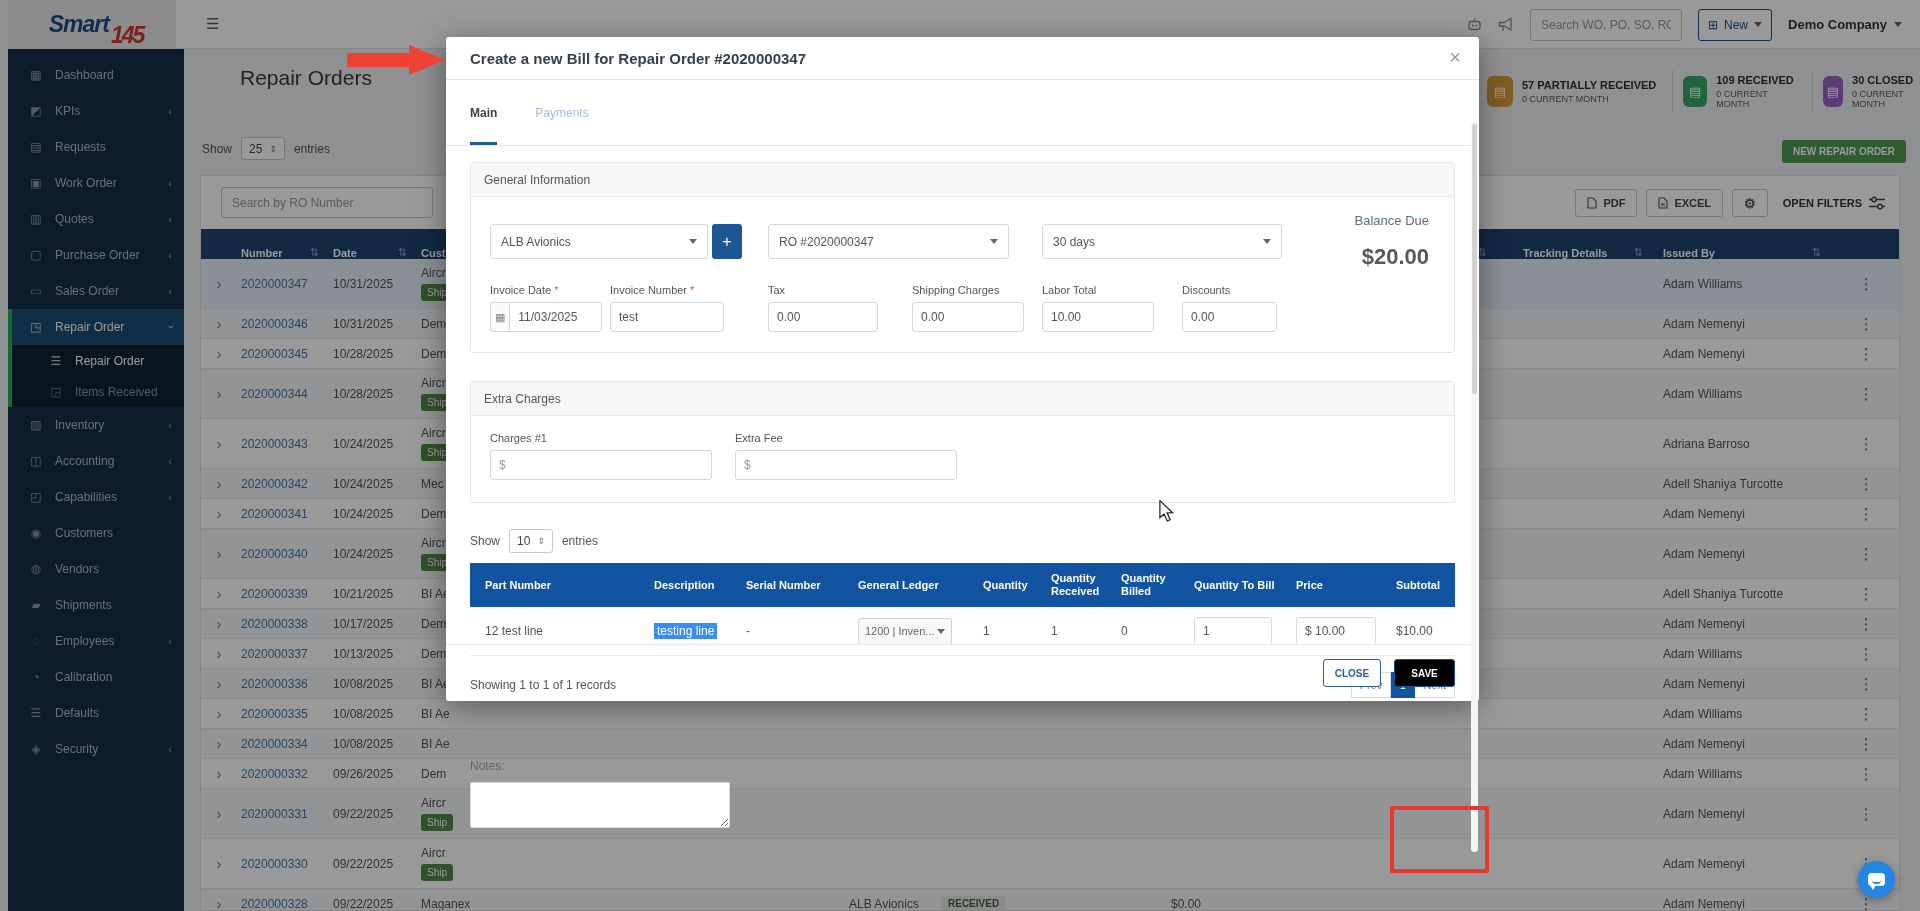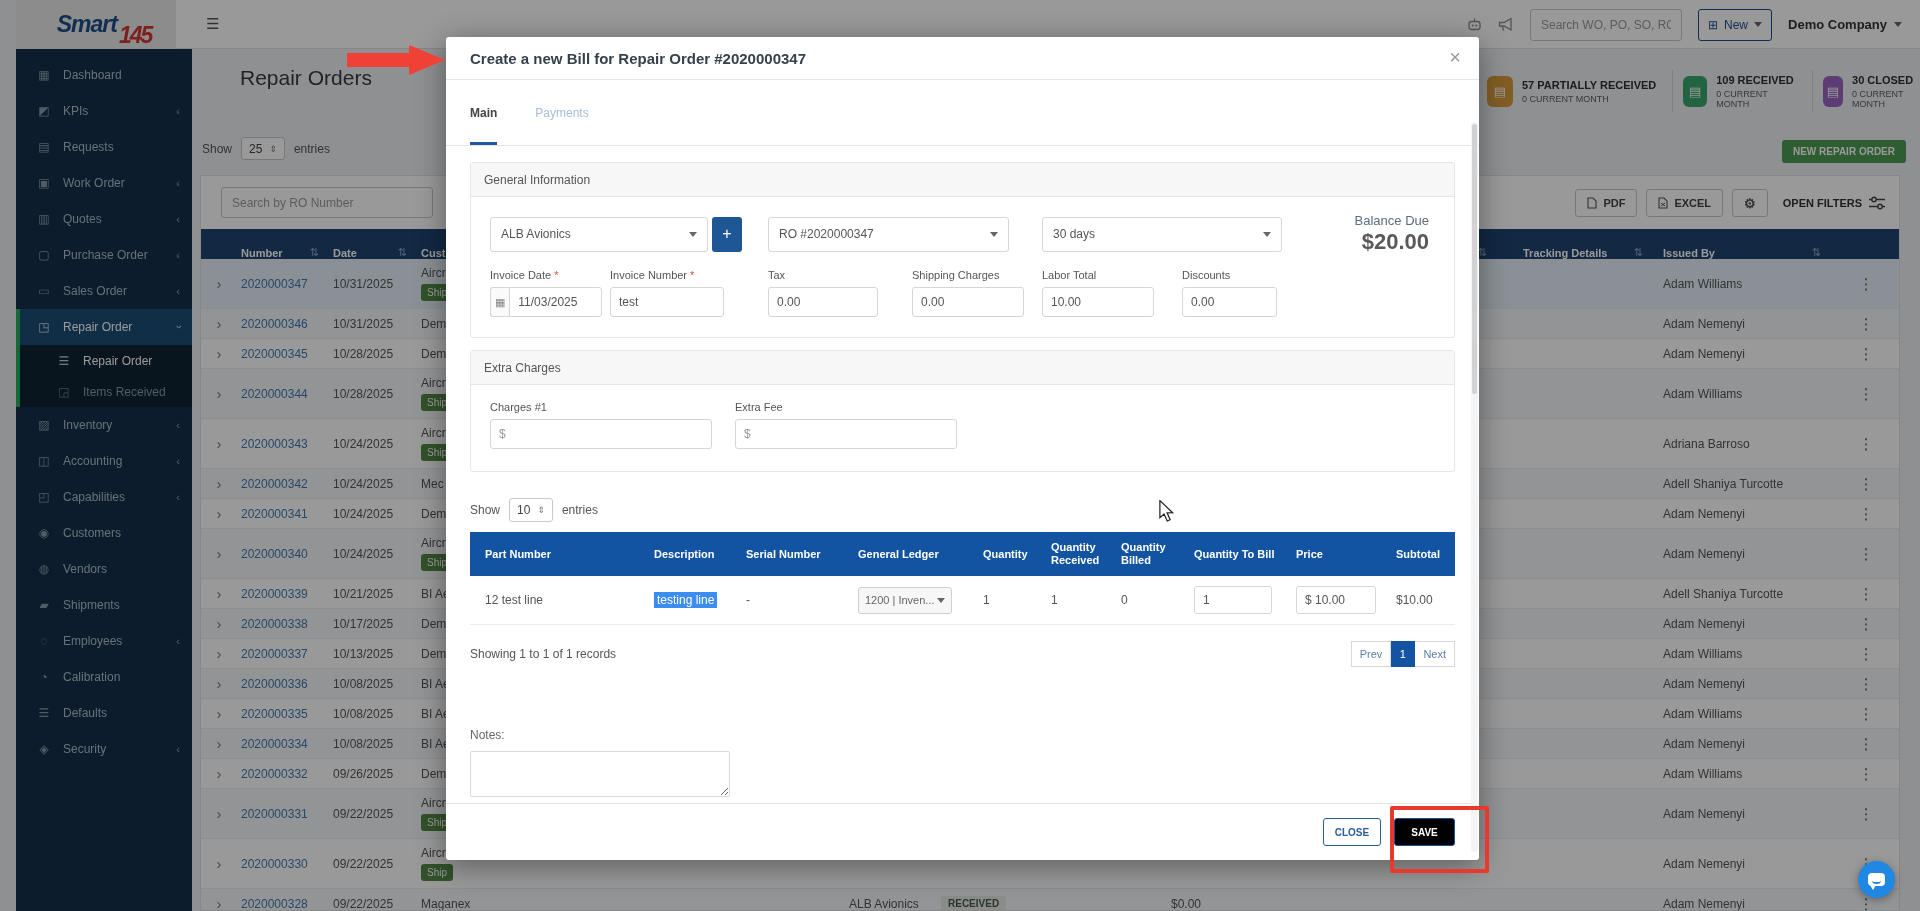--- a/index.html
+++ b/index.html
@@ -1,21 +1,21 @@
 <!DOCTYPE html>
 <html><head>
 <meta charset="utf-8">
 <style>
   * { box-sizing: border-box; margin: 0; padding: 0; }
   html,body { width:1920px; height:911px; overflow:hidden; background:#222;
     font-family:"Liberation Sans", sans-serif; }
   #app { position:relative; width:1920px; height:911px; background:#eff1f4; overflow:hidden; }
 
   
-  .sidebar { position:absolute; left:16px; top:0; width:176px; height:911px; background:#14304a; z-index:1; }
+  .sidebar { position:absolute; left:8px; top:0; width:176px; height:911px; background:#14304a; z-index:1; }
   .logo { height:49px; background:#e9e9e9; display:flex; align-items:center; justify-content:center; }
   .logo .b1 { color:#1c4e87; font-size:23px; font-weight:bold; font-style:italic; letter-spacing:-1px; }
   .logo .b2 { color:#cf3732; font-size:23px; font-weight:bold; font-style:italic; letter-spacing:-2px; margin-left:2px;margin-top:21px; }
   .menu { padding-top:8px; }
   .s-item { height:36px; display:flex; align-items:center; padding:0 12px 0 18px; color:#aebdc9; font-size:12px; cursor:pointer; }
   .s-ico { width:20px; margin-right:9px; font-size:12px; opacity:.75; text-align:center; }
   .s-chev { margin-left:auto; font-size:11px; opacity:.8; }
   .s-group { border-left:4px solid #27ae60; background:#0e2233; }
   .s-group .s-item.parent { background:#1d4e77; color:#fff; padding-left:14px; }
   .s-group .s-item.parent .s-chev { transform:rotate(-90deg); }
@@ -70,52 +70,52 @@
   .trow .c-cust { padding-left:4px; overflow:hidden; white-space:nowrap; }
   .badge { display:inline-block; background:#538946; color:#fff; font-size:10px; padding:1px 6px; border-radius:3px; margin-top:3px; }
   .cust2 { display:flex; flex-direction:column; align-items:flex-start; line-height:15px; }
   .pill { display:inline-block; background:#e4e9e4; color:#4a5a4a; font-size:10px; font-weight:bold; padding:2px 7px; border-radius:3px; }
   .trow .c-act { color:#555; font-size:15px; cursor:pointer; }
 
   
   .overlay { position:absolute; inset:0; background:rgba(0,0,0,.40); z-index:50; }
 
   
-  .modal { position:absolute; left:446px; top:37px; width:1033px; height:823px; background:#fff; border-radius:3px; box-shadow:0 6px 30px rgba(0,0,0,.4); z-index:60; }
+  .modal { position:absolute; left:446px; top:37px; width:1033px; height:664px; background:#fff; border-radius:3px; box-shadow:0 6px 30px rgba(0,0,0,.4); z-index:60; }
   .m-header { height:43px; display:flex; align-items:center; padding:0 24px; border-bottom:1px solid #e5e5e5; }
   .m-title { font-size:15px; font-weight:bold; color:#37414b; }
   .m-close { position:absolute; right:18px; top:10px; font-size:20px; color:#999; cursor:pointer; line-height:1; }
   .m-tabs { display:flex; gap:38px; padding:26px 24px 0; border-bottom:1px solid #e3e3e3; }
   .m-tab { font-size:12px; padding-bottom:22px; cursor:pointer; }
   .m-tab.active { color:#444; border-bottom:3px solid #1f5aa0; font-weight:bold; }
   .m-tab.idle { color:#a7bdd8; }
   .m-body { padding:0 24px; }
   .box { border:1px solid #e6e6e6; border-radius:3px; }
   .box-h { height:34px; background:#f7f7f7; border-bottom:1px solid #e6e6e6; display:flex; align-items:center; padding:0 13px; font-size:12px; color:#555; }
   .gen-box { margin-top:16px; }
   .box-b { padding:16px 19px 20px; }
   .row1 { display:flex; align-items:center; }
   .dsel { border:1px solid #d7d7d7; border-radius:3px; height:35px; background:#fff; display:flex; align-items:center; justify-content:space-between; padding:0 10px; font-size:12px; color:#555; cursor:pointer; }
   .w218{width:218px} .w241{width:241px; margin-left:26px} .w240{width:240px; margin-left:33px}
   .add-btn { width:30px; height:35px; margin-left:4px; background:#1f5795; color:#fff; border:none; border-radius:3px; font-size:16px; cursor:pointer; }
   .balance { margin-left:auto; text-align:right; margin-right:6px; }
   .bal-l { font-size:13px; color:#5d6d7e; }
-  .bal-v { font-size:22px; font-weight:bold; color:#58595b; margin-top:1px; }
+  .bal-v { font-size:22px; font-weight:bold; color:#58595b; margin-top:16px; }
   .row2 { display:flex; margin-top:14px; }
   .fg { display:flex; flex-direction:column; }
   .fg label { font-size:11px; color:#555; margin-bottom:6px; white-space:nowrap; }
   .req { color:#e74c3c; }
   .tin { height:30px; border:1px solid #d6d6d6; border-radius:3px; padding:0 8px; font-size:12px; color:#555; font-family:inherit; width:100%; }
   .tin::placeholder { color:#999; }
   .g1{width:112px} .g2{width:114px;margin-left:8px} .g3{width:110px;margin-left:44px}
   .g4{width:112px;margin-left:34px} .g5{width:112px;margin-left:18px} .g6{width:95px;margin-left:28px}
   .date-wrap { display:flex; }
   .cal-btn { width:24px; height:30px; border:1px solid #d6d6d6; border-right:none; border-radius:3px 0 0 3px; background:#fafafa; color:#888; font-size:11px; display:flex; align-items:center; justify-content:center; }
   .date-wrap .tin { border-radius:0 3px 3px 0; }
-  .extra-box { margin-top:12px; }
+  .extra-box { margin-top:28px; }
   .box-b2 { padding:16px 19px 22px; display:flex; }
   .eg { display:flex; flex-direction:column; width:222px; }
   .eg.second { margin-left:23px; }
   .mshow { display:flex; align-items:center; gap:9px; font-size:12px; color:#555; margin-top:26px; }
   .msel { border:1px solid #c9c9c9; border-radius:3px; height:24px; display:flex; align-items:center; gap:7px; padding:0 7px; font-size:12px; color:#444; cursor:pointer; }
   .itable { margin-top:10px; }
   .ithead { display:flex; background:#1253a2; color:#fff; min-height:44px; align-items:center; font-size:11px; font-weight:bold; line-height:13px; }
   .ithead .icell { padding:0 6px 0 14px; }
   .icell:nth-child(1){width:170px;padding-left:15px!important} .icell:nth-child(2){width:92px}
   .icell:nth-child(3){width:112px} .icell:nth-child(4){width:125px} .icell:nth-child(5){width:68px}

